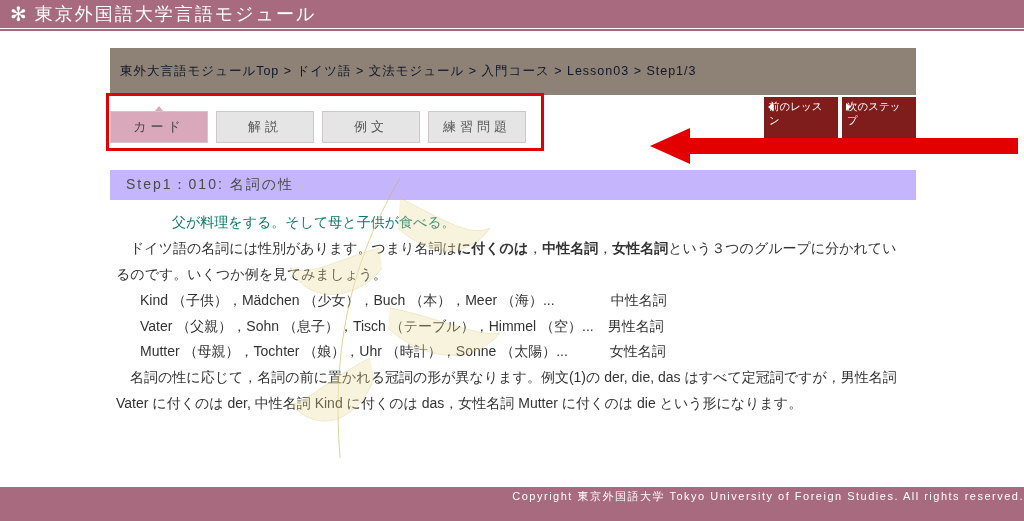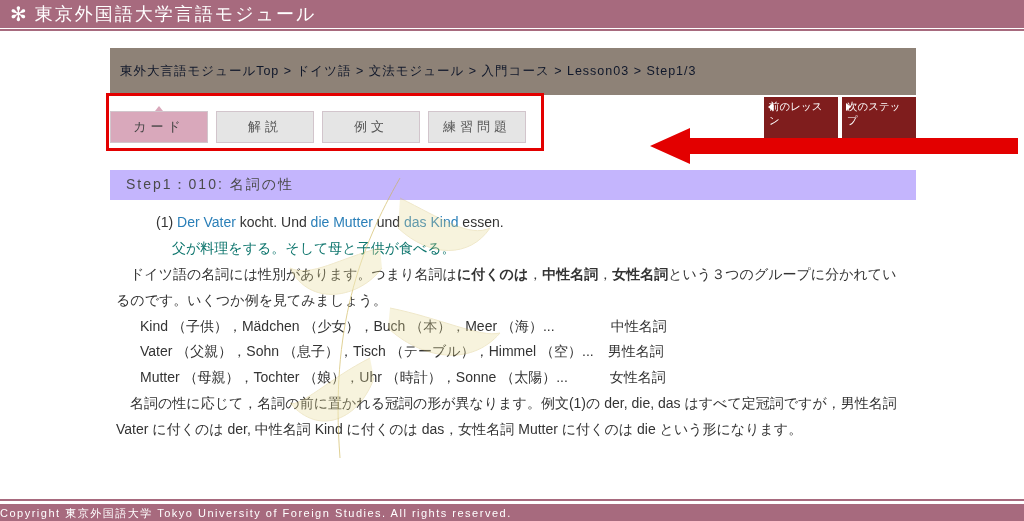--- a/index.html
+++ b/index.html
@@ -20,21 +20,21 @@
   .navbtn .tri-l::before{content:"";position:absolute;left:4px;top:6px;border-top:4px solid transparent;border-bottom:4px solid transparent;border-right:5px solid #fff}
   .navbtn .tri-r::before{content:"";position:absolute;left:4px;top:6px;border-top:4px solid transparent;border-bottom:4px solid transparent;border-left:5px solid #fff}
   .arrow{position:absolute;top:78px;left:540px;pointer-events:none}
   .steptitle{background:#c4b5fd;color:#4a4a4a;font-size:14px;letter-spacing:2px;padding:6px 16px;margin-top:27px;font-family:Verdana,sans-serif}
   .para{font-size:14px;color:#333;line-height:1.85;margin-top:10px;padding:0 6px}
   .hl{color:#2a7fb8}
   .jp-trans{color:#0f766e;margin-left:56px}
   .indent1{margin-left:24px}
   .indent2{margin-left:40px}
   b{font-weight:bold}
-  .footer{position:absolute;left:0;right:0;bottom:0;background:#a76a7e;color:#fff;font-size:11px;text-align:left;height:17px;line-height:18px;letter-spacing:1.5px;font-family:Verdana,sans-serif}
+  .footer{position:absolute;left:0;right:0;bottom:0;background:#a76a7e;color:#fff;font-size:11px;text-align:right;height:34px;line-height:18px;letter-spacing:1.5px;font-family:Verdana,sans-serif}
   .footer-top{position:absolute;left:0;right:0;bottom:20px;height:2px;background:#a76a7e}
 </style>
 </head>
 <body>
 
 <div class="topbar">
   <span class="asterisk">✻</span>
   <span>東京外国語大学言語モジュール</span>
 </div>
 <div class="thin-top"></div>
@@ -65,24 +65,20 @@
     </div>
   </div>
 
   <svg class="arrow" width="370" height="40">
     <polygon points="0,20 40,2 40,12 368,12 368,28 40,28 40,38" fill="#e30000"></polygon>
   </svg>
 
   <div class="steptitle">Step1：010: 名詞の性</div>
 
   <div class="para">
-    <div class="indent2">
-      <span>(1)</span>
-      <span class="hl">Der Vater</span><span> kocht. Und </span><span class="hl">die Mutter</span><span> und </span><span class="hl">das Kind</span><span> essen.</span>
-    </div>
     <div class="jp-trans">父が料理をする。そして母と子供が食べる。</div>
     <div>
       <span>　ドイツ語の名詞には性別があります。つまり名詞は</span><b>に付くのは</b><span>，</span><b>中性名詞</b><span>，</span><b>女性名詞</b><span>という３つのグループに分かれているのです。いくつか例を見てみましょう。</span>
     </div>
     <div class="indent1">Kind （子供），Mädchen （少女），Buch （本），Meer （海）...　　　　中性名詞</div>
     <div class="indent1">Vater （父親），Sohn （息子），Tisch （テーブル），Himmel （空）...　男性名詞</div>
     <div class="indent1">Mutter （母親），Tochter （娘），Uhr （時計），Sonne （太陽）...　　　女性名詞</div>
     <div>　名詞の性に応じて，名詞の前に置かれる冠詞の形が異なります。例文(1)の der, die, das はすべて定冠詞ですが，男性名詞 Vater に付くのは der, 中性名詞 Kind に付くのは das，女性名詞 Mutter に付くのは die という形になります。</div>
   </div>
 </div>

